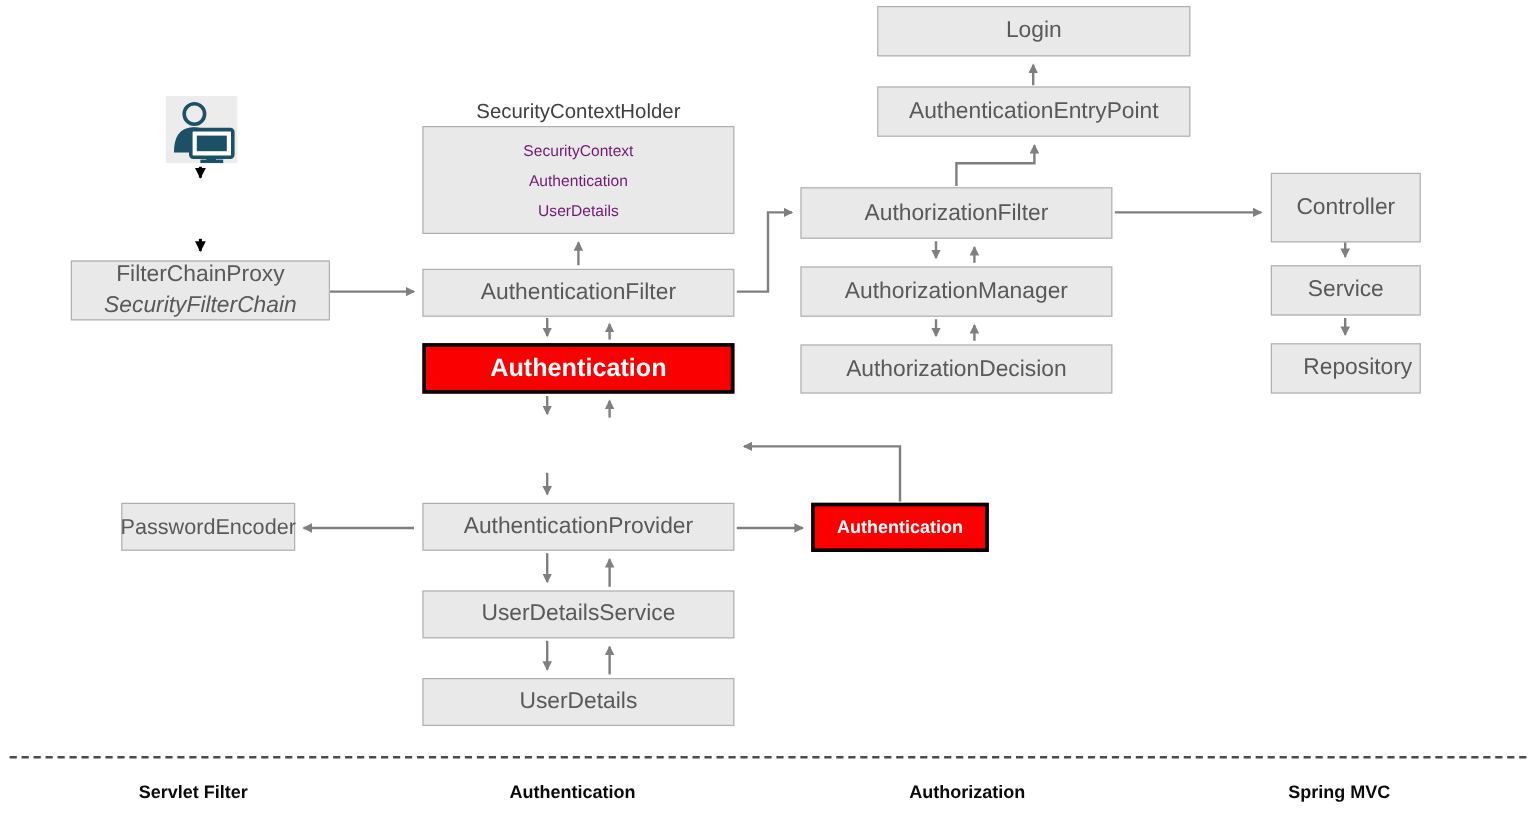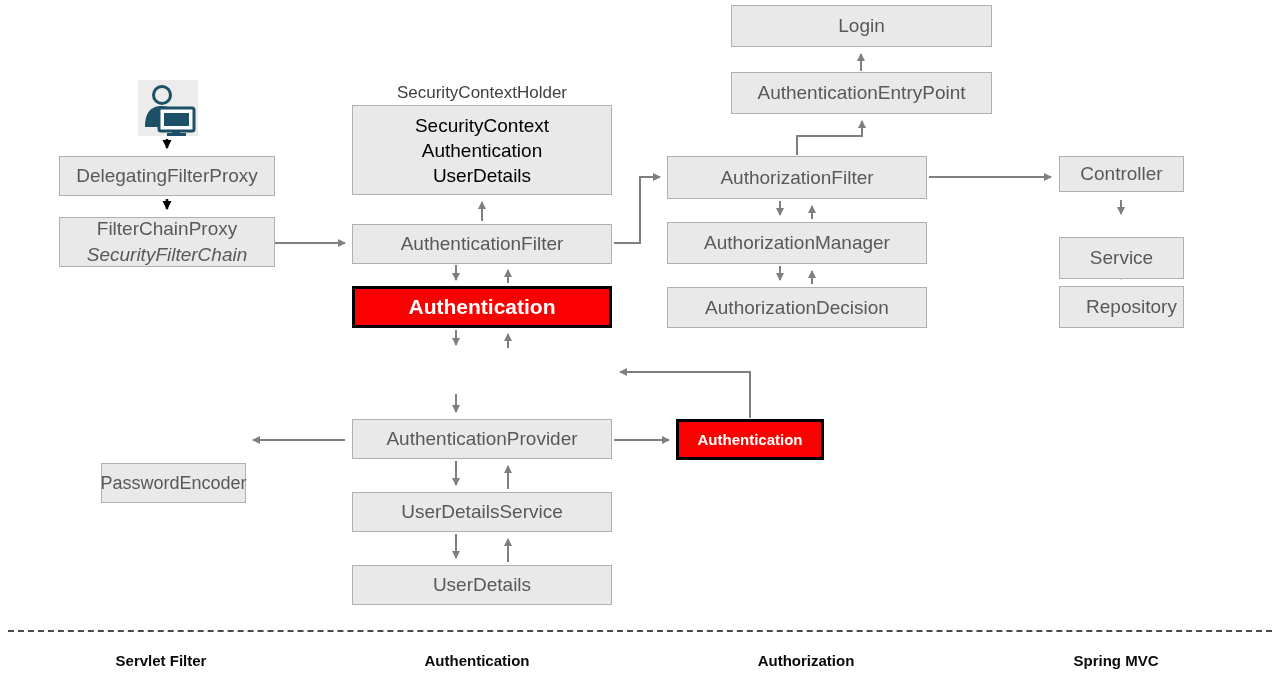--- a/index.html
+++ b/index.html
@@ -14,21 +14,21 @@
     display:flex;align-items:center;justify-content:center;
     color:#595959;font-size:19px;line-height:1.15;text-align:center;
   }
   .box.tall{flex-direction:column;}
   .box.red{background:#fb0000;border:3px solid #000000;color:#ffffff;font-weight:bold;font-size:21px;}
   .box.red.small{font-size:15px;}
   .subline{font-style:italic;font-size:19px;margin-top:1px;}
   .holder-title{
     position:absolute;z-index:2;text-align:center;color:#404040;font-size:17px;
   }
-  .ctx-line{display:block;font-size:19px;line-height:25px;color:#000000;}
+  .ctx-line{display:block;font-size:13px;line-height:25px;color:#701a75;}
   .icon-tile{position:absolute;z-index:2;}
   .sep{position:absolute;z-index:2;border-top:2px dashed #4a4a4a;height:0;}
   .lane-label{
     position:absolute;z-index:2;transform:translateX(-50%);
     color:#0a0a0a;font-size:15px;font-weight:bold;white-space:nowrap;
   }
 </style>
 </head>
 <body>
 
@@ -80,44 +80,41 @@
       <rect x="0" y="0" width="60" height="56" fill="#ececec"></rect>
       <circle cx="24" cy="15" r="8.5" fill="#ececec" stroke="#1b5066" stroke-width="3"></circle>
       <path d="M7 47 C7 31 14 26 24 26 C31 26 35 29 37 33 L37 47 Z" fill="#1b5066"></path>
       <rect x="21" y="28" width="35" height="23" rx="2" fill="#ffffff" stroke="#1b5066" stroke-width="3"></rect>
       <rect x="26" y="33" width="25" height="13" fill="#1b5066"></rect>
       <rect x="34" y="51" width="8" height="3" fill="#1b5066"></rect>
       <rect x="29" y="53" width="19" height="3" fill="#1b5066"></rect>
     </svg>
   </div>
 
-  <div class="box" style="left:59px;top:156px;width:216px;height:40px;">
-    <span>DelegatingFilterProxy</span>
-  </div>
   <div class="box tall" style="left:59px;top:217px;width:216px;height:50px;justify-content:space-between;">
     <span>FilterChainProxy</span>
     <span class="subline">SecurityFilterChain</span>
   </div>
 
   <div class="holder-title" style="left:352px;top:83px;width:260px;">SecurityContextHolder</div>
   <div class="box tall" style="left:352px;top:105px;width:260px;height:90px;">
     <span class="ctx-line">SecurityContext</span>
     <span class="ctx-line">Authentication</span>
     <span class="ctx-line">UserDetails</span>
   </div>
   <div class="box" style="left:352px;top:224px;width:260px;height:40px;">
     <span>AuthenticationFilter</span>
   </div>
   <div class="box red" style="left:352px;top:286px;width:260px;height:42px;">
     <span>Authentication</span>
   </div>
   <div class="box" style="left:352px;top:419px;width:260px;height:40px;justify-content:center;">
     <span>AuthenticationProvider</span>
   </div>
-  <div class="box" style="left:101px;top:419px;width:145px;height:40px;font-size:18px;margin-top:44px;">
+  <div class="box" style="left:101px;top:419px;width:145px;height:40px;font-size:18px;">
     <span>PasswordEncoder</span>
   </div>
   <div class="box" style="left:352px;top:492px;width:260px;height:40px;">
     <span>UserDetailsService</span>
   </div>
   <div class="box" style="left:352px;top:565px;width:260px;height:40px;">
     <span>UserDetails</span>
   </div>
   <div class="box red small" style="left:676px;top:419px;width:148px;height:41px;">
     <span>Authentication</span>
@@ -132,24 +129,24 @@
   <div class="box" style="left:667px;top:156px;width:260px;height:43px;">
     <span>AuthorizationFilter</span>
   </div>
   <div class="box" style="left:667px;top:222px;width:260px;height:42px;">
     <span>AuthorizationManager</span>
   </div>
   <div class="box" style="left:667px;top:287px;width:260px;height:41px;">
     <span>AuthorizationDecision</span>
   </div>
 
-  <div class="box" style="left:1059px;top:156px;width:125px;height:36px;">
+  <div class="box" style="left:1059px;top:144px;width:125px;height:58px;">
     <span>Controller</span>
   </div>
-  <div class="box" style="left:1059px;top:221px;width:125px;height:42px;margin-top:16px;">
+  <div class="box" style="left:1059px;top:221px;width:125px;height:42px;">
     <span>Service</span>
   </div>
   <div class="box" style="left:1059px;top:286px;width:125px;height:42px;padding-left:20px;">
     <span>Repository</span>
   </div>
 
   <div class="sep" style="left:8px;top:630px;width:1264px;"></div>
   <div class="lane-label" style="left:161px;top:652px;">Servlet Filter</div>
   <div class="lane-label" style="left:477px;top:652px;">Authentication</div>
   <div class="lane-label" style="left:806px;top:652px;">Authorization</div>

